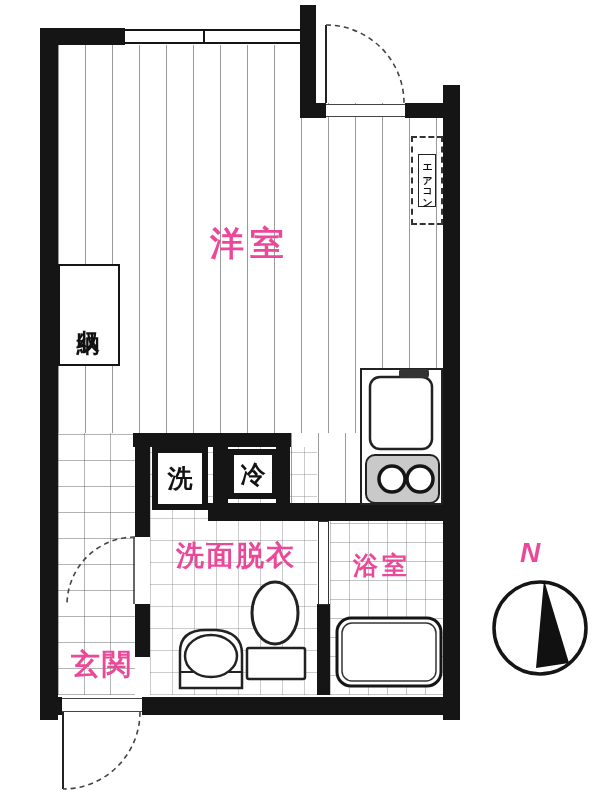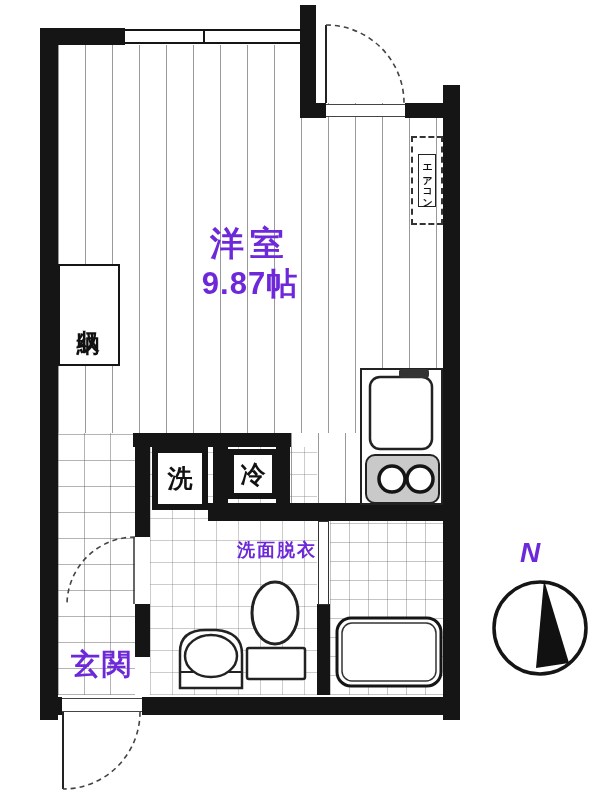--- a/index.html
+++ b/index.html
@@ -11,21 +11,21 @@
   .tile-genkan{position:absolute;background-image:
       repeating-linear-gradient(0deg, rgba(90,90,90,.45) 0 1px, transparent 1px 26px),
       repeating-linear-gradient(90deg, rgba(90,90,90,.45) 0 1px, transparent 1px 26px);}
   .tile-wash{position:absolute;background-image:
       repeating-linear-gradient(0deg, rgba(110,110,110,.35) 0 1px, transparent 1px 22px),
       repeating-linear-gradient(90deg, rgba(110,110,110,.35) 0 1px, transparent 1px 22px);}
   .tile-bath{position:absolute;background-image:
       repeating-linear-gradient(0deg, rgba(110,110,110,.4) 0 1px, transparent 1px 19px),
       repeating-linear-gradient(90deg, rgba(110,110,110,.4) 0 1px, transparent 1px 19px);}
   .white{position:absolute;background:#ffffff;}
-  .label{position:absolute;color:#6d28d9;font-weight:bold;text-align:center;line-height:1.05;}
+  .label{position:absolute;color:#ec4899;font-weight:bold;text-align:center;line-height:1.05;}
   .vtext{writing-mode:vertical-rl;text-orientation:upright;}
   .box{position:absolute;background:#fff;box-sizing:border-box;}
   svg{position:absolute;left:0;top:0;}
 </style>
 </head>
 <body>
 
 <div id="plan">
 
   <div class="wood" style="left:58px;top:45px;width:385px;height:388px;"></div>
@@ -102,18 +102,18 @@
     <ellipse cx="211" cy="656" rx="26" ry="21" fill="#ffffff" stroke="#222" stroke-width="2.5"></ellipse>
 
     <rect x="337" y="618" width="104" height="68" rx="14" fill="#ffffff" stroke="#151515" stroke-width="3"></rect>
     <rect x="342" y="623" width="94" height="58" rx="10" fill="none" stroke="#333" stroke-width="1.5"></rect>
 
     <circle cx="540" cy="628" r="46" fill="#ffffff" stroke="#151515" stroke-width="3.5"></circle>
     <polygon points="544,580 569,663 536,668" fill="#111"></polygon>
   </svg>
 
   <div class="label" style="left:180px;top:226px;width:140px;font-size:34px;letter-spacing:6px;">洋室</div>
-  <div class="label" style="left:170px;top:268px;width:160px;font-size:31px;letter-spacing:1px;">9.87帖</div>
-  <div class="label" style="left:155px;top:541px;width:162px;font-size:18px;letter-spacing:2px;text-align:right;">洗面脱衣</div>
+  <div class="label" style="left:155px;top:541px;width:162px;font-size:28px;letter-spacing:2px;">洗面脱衣</div>
   <div class="label" style="left:66px;top:649px;width:72px;font-size:29px;letter-spacing:2px;">玄関</div>
+  <div class="label" style="left:336px;top:552px;width:92px;font-size:25px;letter-spacing:4px;">浴室</div>
   <div class="label" style="left:505px;top:538px;width:50px;font-size:28px;font-style:italic;">N</div>
 
 </div>
 
 </body></html>

